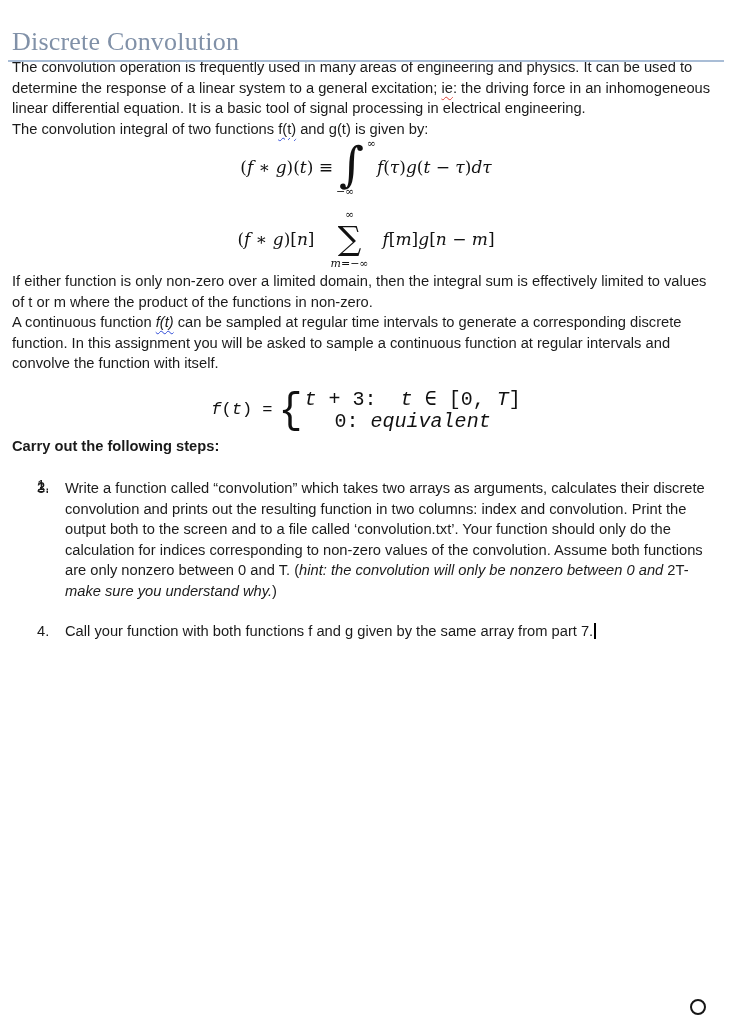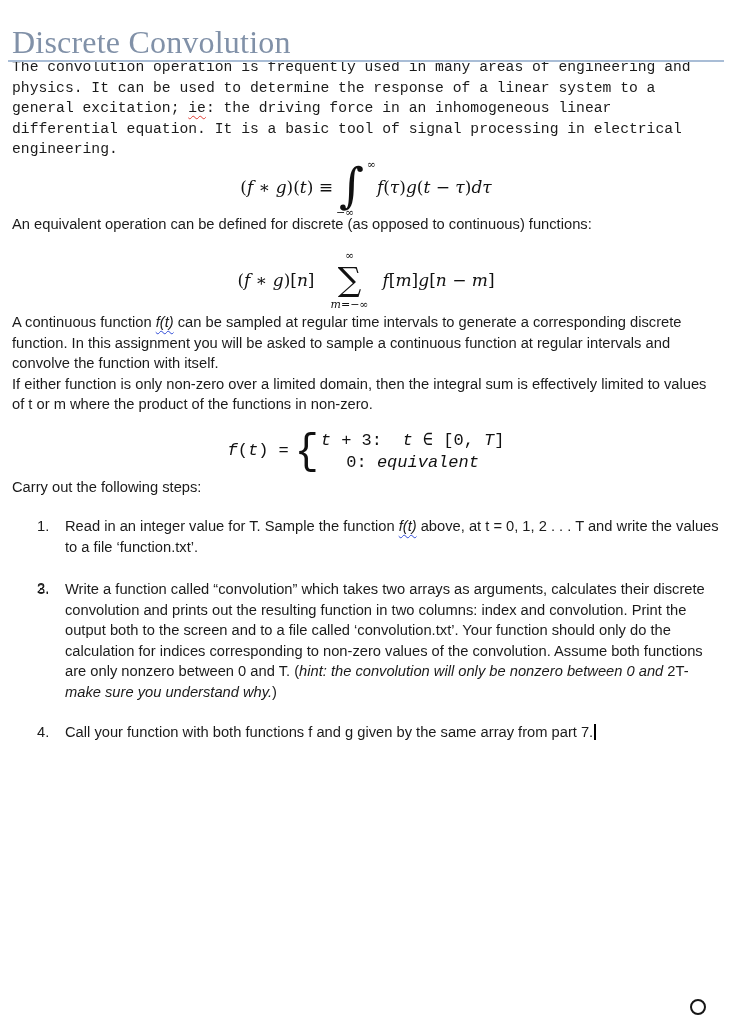--- a/index.html
+++ b/index.html
@@ -3,51 +3,51 @@
 <meta charset="utf-8">
 <style>
   html,body{margin:0;padding:0;}
   body{
     width:731px;height:1023px;background:#ffffff;position:relative;overflow:hidden;
     font-family:"Liberation Sans", sans-serif;font-size:14.7px;line-height:20.5px;color:#1b1b1b;
   }
   .doc{position:relative;width:708px;padding:27px 11px 0 12px;}
   h1.doc-title{
     margin:0;font-family:"Liberation Serif","DejaVu Serif",serif;font-weight:400;
-    font-size:32px;line-height:30px;color:#8191a8;letter-spacing:0.2px;
+    font-size:26px;line-height:30px;color:#8191a8;letter-spacing:0.2px;
   }
   .title-rule{position:absolute;left:8px;right:7px;top:60px;height:2px;background:#a9bdd6;}
   p.para{margin:0;}
-  .m-p1{margin-top:48px;font-family:Liberation Mono, monospace;}
+  .m-p1{margin-top:48px;}
   .m-p2{margin-top:20px;}
   .m-p3{margin-top:12px;}
   .m-p4{margin-top:18px;}
   .m-p5{margin-top:20px;}
   .m-p6{margin-top:21px;}
-  .m-p7{margin-top:16px;}
+  .m-p7{margin-top:16px;font-weight:bold;}
   .it{font-style:italic;}
   .sq-red{text-decoration:underline;text-decoration-style:wavy;text-decoration-color:#e03c31;text-decoration-thickness:1px;text-underline-offset:3px;}
   .sq-blue{text-decoration:underline;text-decoration-style:wavy;text-decoration-color:#2f4bd6;text-decoration-thickness:1px;text-underline-offset:3px;}
 
   
   .formula{display:flex;justify-content:center;align-items:center;
     font-family:"DejaVu Serif","Liberation Serif",serif;font-size:17px;color:#111;}
   .f-integral{margin-top:2px;height:52px;}
   .f-sum{margin-top:14px;height:64px;}
   .f-piecewise{margin-top:12px;height:50px;font-family:Liberation Mono, monospace;}
   .int-wrap{position:relative;display:inline-block;width:26px;height:54px;margin:0 12px 0 6px;}
   .int-glyph{position:absolute;left:0;top:-4px;font-size:48px;line-height:56px;font-style:normal;}
   .int-upper{position:absolute;right:-11px;top:-2px;font-size:11px;line-height:11px;}
   .int-lower{position:absolute;left:-3px;bottom:-3px;font-size:11px;line-height:11px;}
   .sum-wrap{display:inline-flex;flex-direction:column;align-items:center;margin:0 14px 0 16px;}
   .sum-upper{font-size:11px;line-height:11px;}
   .sum-glyph{font-size:33px;line-height:38px;}
   .sum-lower{font-size:11px;line-height:12px;white-space:pre;}
   .pw-brace{font-size:40px;line-height:44px;font-weight:400;margin:0 2px 0 6px;transform:scaleY(1.08);display:inline-block;}
-  .pw-col{display:inline-flex;flex-direction:column;align-items:center;font-size:17px;line-height:22px;}
+  .pw-col{display:inline-flex;flex-direction:column;align-items:center;font-size:20px;line-height:22px;}
   .pw-row{white-space:pre;}
 
   
   .step{position:relative;padding-left:53px;margin:0;}
   .step-num{position:absolute;left:25px;top:0;}
   .m-s1{margin-top:19px;}
   .m-s2{margin-top:21px;}
   .m-s3{margin-top:22px;}
   .m-s4{margin-top:20px;}
 
@@ -56,62 +56,61 @@
 </style>
 </head>
 <body>
 
 <div class="doc">
   <h1 class="doc-title">Discrete Convolution</h1>
   <div class="title-rule"></div>
 
   <p class="para m-p1"><span>The convolution operation is frequently used in many areas of engineering and physics. It can be used to determine the response of a linear system to a general excitation; </span><span class="sq-red">ie</span><span>: the driving force in an inhomogeneous linear differential equation. It is a basic tool of signal processing in electrical engineering.</span></p>
 
+  <p class="para m-p2"><span>The convolution integral of two functions </span><span class="sq-blue">f(t)</span><span> and g(t) is given by:</span></p>
 
   <div class="formula f-integral">
     <span><span>(</span><span class="it">f</span><span> ∗ </span><span class="it">g</span><span>)(</span><span class="it">t</span><span>) ≡</span></span>
     <span class="int-wrap">
       <span class="int-glyph">∫</span>
       <span class="int-upper">∞</span>
       <span class="int-lower">−∞</span>
     </span>
     <span><span class="it">f</span><span>(</span><span class="it">τ</span><span>)</span><span class="it">g</span><span>(</span><span class="it">t</span><span> − </span><span class="it">τ</span><span>)</span><span class="it">dτ</span></span>
   </div>
 
-  <p class="para m-p3"><span>An equivalent operation can be defined for discrete (as opposed to continuous) functions:</span></p>
 
   <div class="formula f-sum">
     <span><span>(</span><span class="it">f</span><span> ∗ </span><span class="it">g</span><span>)[</span><span class="it">n</span><span>]</span></span>
     <span class="sum-wrap">
       <span class="sum-upper">∞</span>
       <span class="sum-glyph">∑</span>
       <span class="sum-lower"><span class="it">m</span><span>=−∞</span></span>
     </span>
     <span><span class="it">f</span><span>[</span><span class="it">m</span><span>]</span><span class="it">g</span><span>[</span><span class="it">n</span><span> − </span><span class="it">m</span><span>]</span></span>
   </div>
 
+  <p class="para m-p4"><span>If either function is only non-zero over a limited domain, then the integral sum is effectively limited to values of t or m where the product of the functions in non-zero.</span></p>
+
   <p class="para m-p5"><span>A continuous function </span><span class="it sq-blue">f(t)</span><span> can be sampled at regular time intervals to generate a corresponding discrete function. In this assignment you will be asked to sample a continuous function at regular intervals and convolve the function with itself.</span></p>
-
-  <p class="para m-p4"><span>If either function is only non-zero over a limited domain, then the integral sum is effectively limited to values of t or m where the product of the functions in non-zero.</span></p>
 
 
   <div class="formula f-piecewise">
     <span><span class="it">f</span><span>(</span><span class="it">t</span><span>) = </span></span>
     <span class="pw-brace">{</span>
     <span class="pw-col">
       <span class="pw-row"><span class="it">t</span><span> + 3: &nbsp;</span><span class="it">t</span><span> ∈ [0, </span><span class="it">T</span><span>]</span></span>
       <span class="pw-row"><span>0: </span><span class="it">equivalent</span></span>
     </span>
   </div>
 
   <p class="para m-p7"><span>Carry out the following steps:</span></p>
 
   <div class="step m-s1">
     <span class="step-num">1.</span>
-    <span><span>Read in an integer value for T. Sample the function </span><span class="it sq-blue">f(t)</span><span> above, at t = 0, 1, 2 . . . T and write the values to a file ‘function.txt’.</span></span>
   </div>
 
   <div class="step m-s2">
     <span class="step-num">2.</span>
   </div>
 
   <div class="step m-s3">
     <span class="step-num">3.</span>
     <span><span>Write a function called “convolution” which takes two arrays as arguments, calculates their discrete convolution and prints out the resulting function in two columns: index and convolution. Print the output both to the screen and to a file called ‘convolution.txt’. Your function should only do the calculation for indices corresponding to non-zero values of the convolution. Assume both functions are only nonzero between 0 and T. (</span><span class="it">hint: the convolution will only be nonzero between 0 and </span><span>2T- </span><span class="it">make sure you understand why.</span><span>)</span></span>
   </div>

